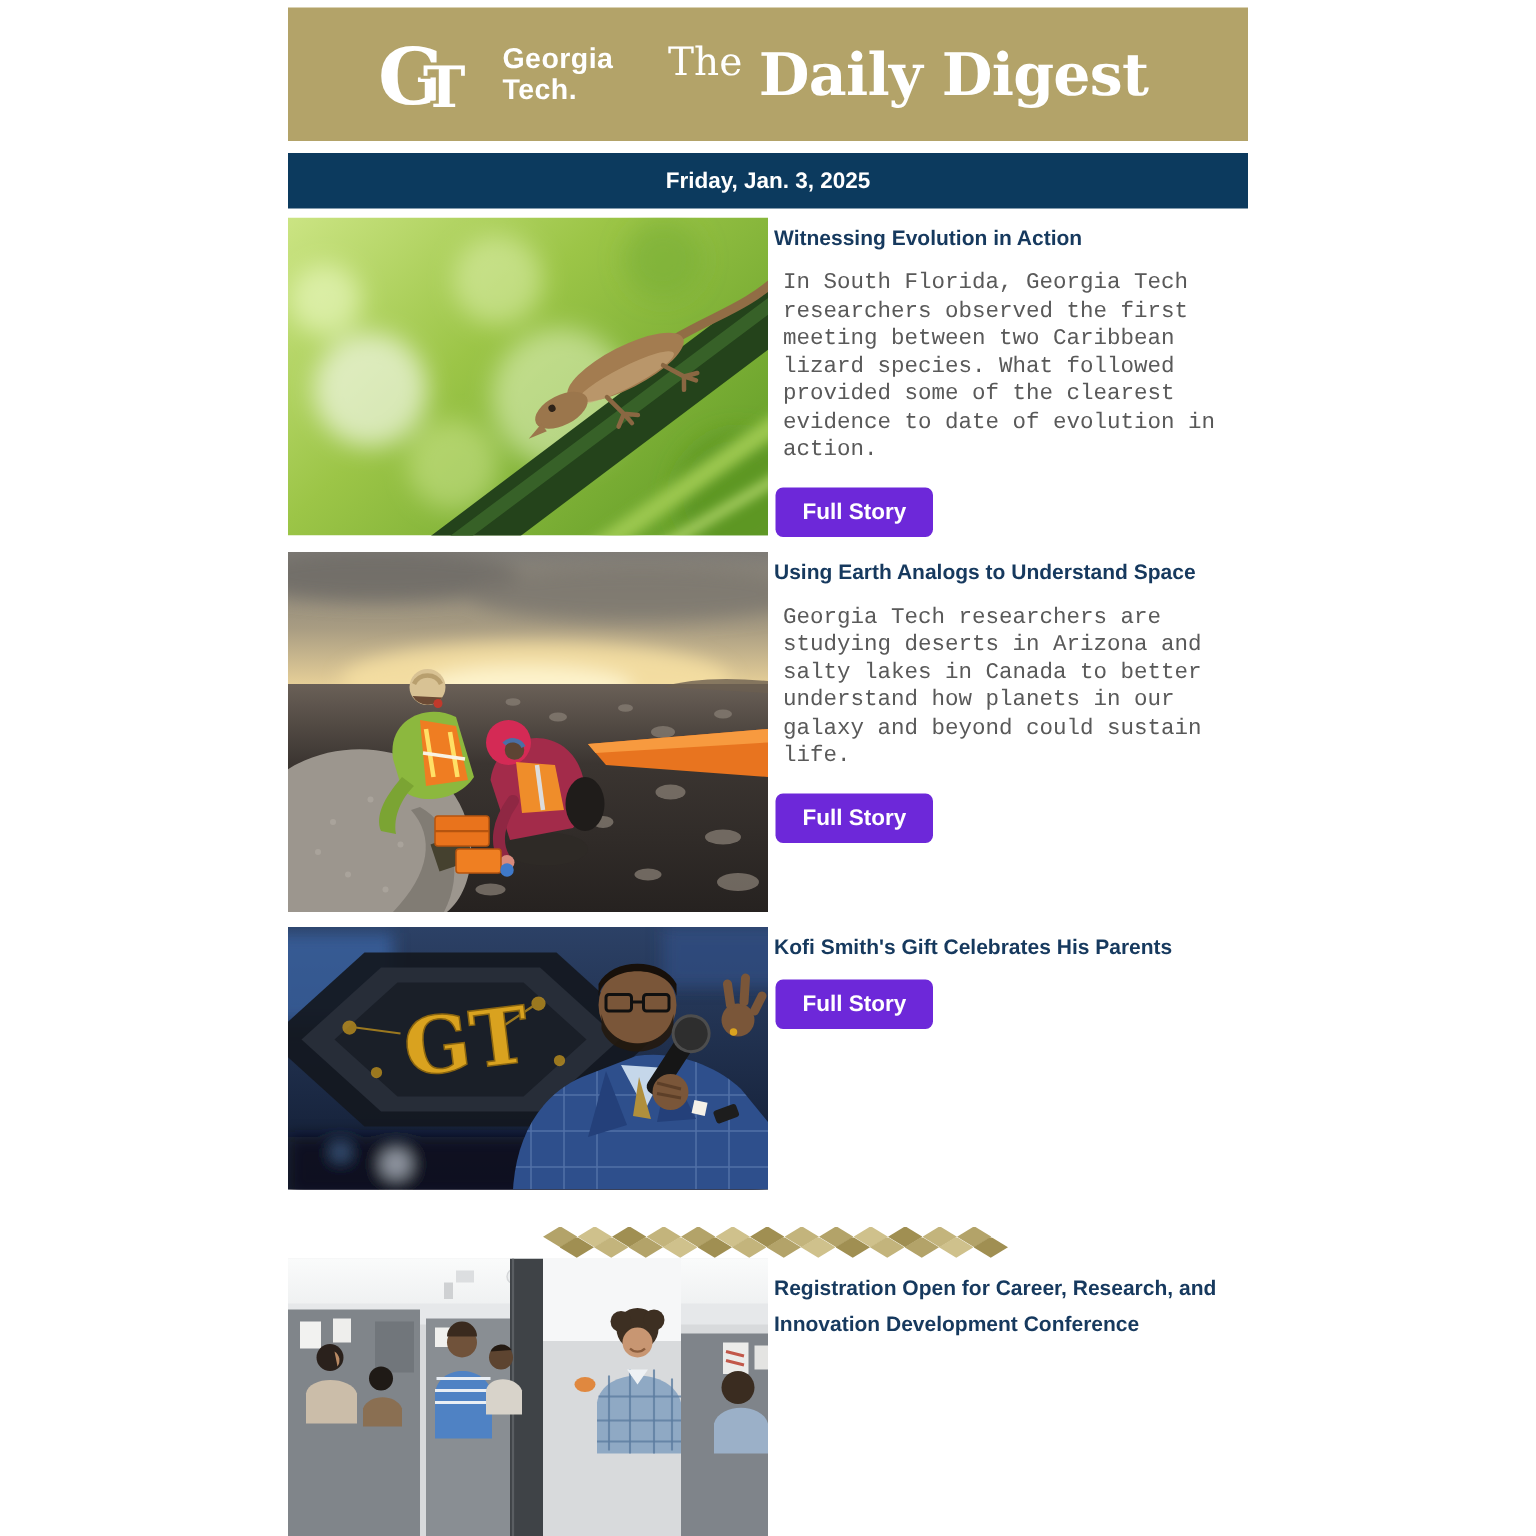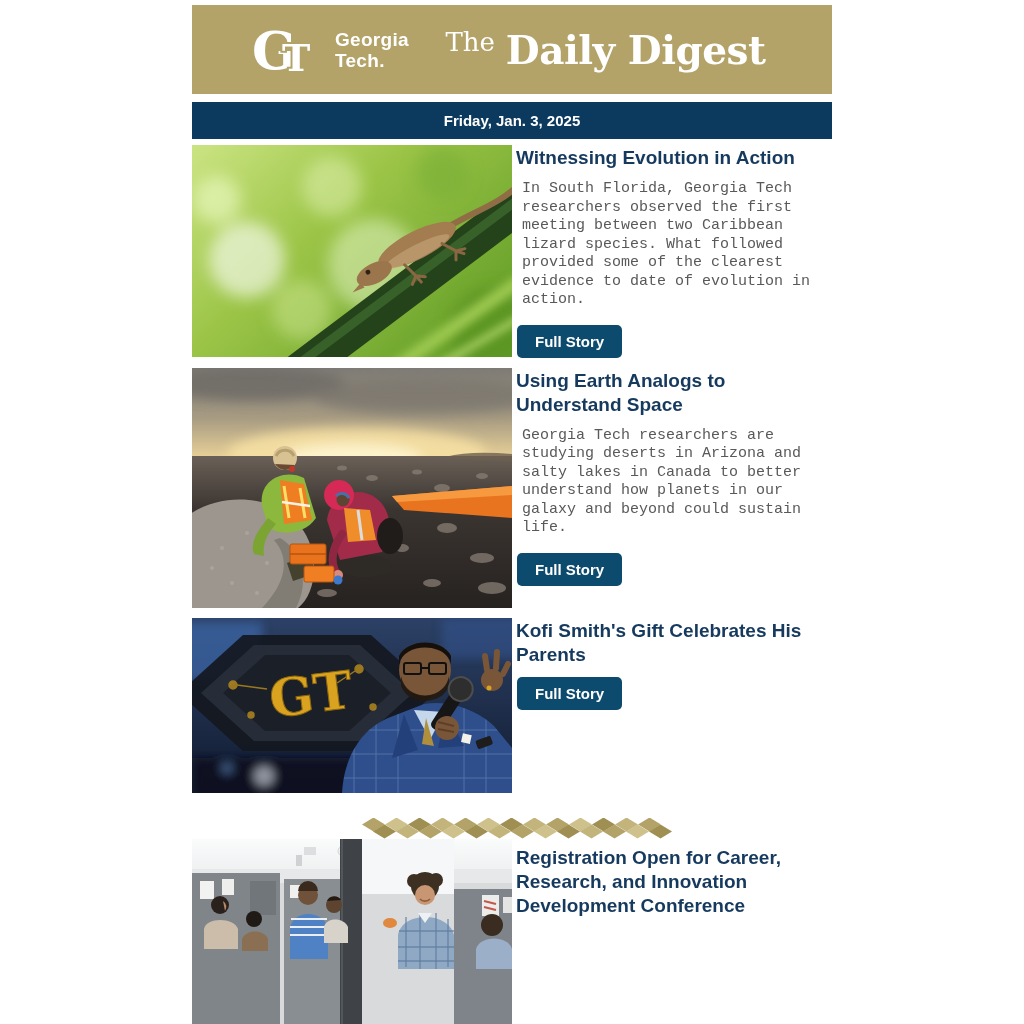--- a/index.html
+++ b/index.html
@@ -36,30 +36,30 @@
   }
 
   
   .articles { margin-top: 6px; }
   .article { display: flex; margin-bottom: 10px; }
   .article-image { flex: 0 0 320px; width: 320px; }
   .article-image svg { display: block; }
   .article-text { flex: 1; padding-left: 4px; }
   .headline {
     margin: 1px 0 10px; color: #16395e;
-    font-size: 19px; line-height: 24px; font-weight: bold;
+    font-size: 14px; line-height: 24px; font-weight: bold;
     cursor: pointer;
   }
   .teaser {
     margin: 0 0 15px; padding-left: 6px; max-width: 308px;
     color: #595959; font-size: 15px; line-height: 18.5px; font-family: Liberation Mono, monospace;
   }
   .btn {
     display: inline-block; margin-left: 1px;
-    background: #0c4a6e; color: #fff;
+    background: #6d28d9; color: #fff;
     font-family: "Liberation Sans", sans-serif;
     font-size: 15px; font-weight: bold;
     padding: 8px 18px; border: none; border-radius: 5px; cursor: pointer;
   }
 
   
   .divider-wrap { display: flex; justify-content: center; margin-top: 25px; }
   .diamond-divider { position: relative; width: 300px; height: 21px; }
   .dv-row { position: absolute; display: flex; }
   .dv-row0 { left: 0; top: 0; }

